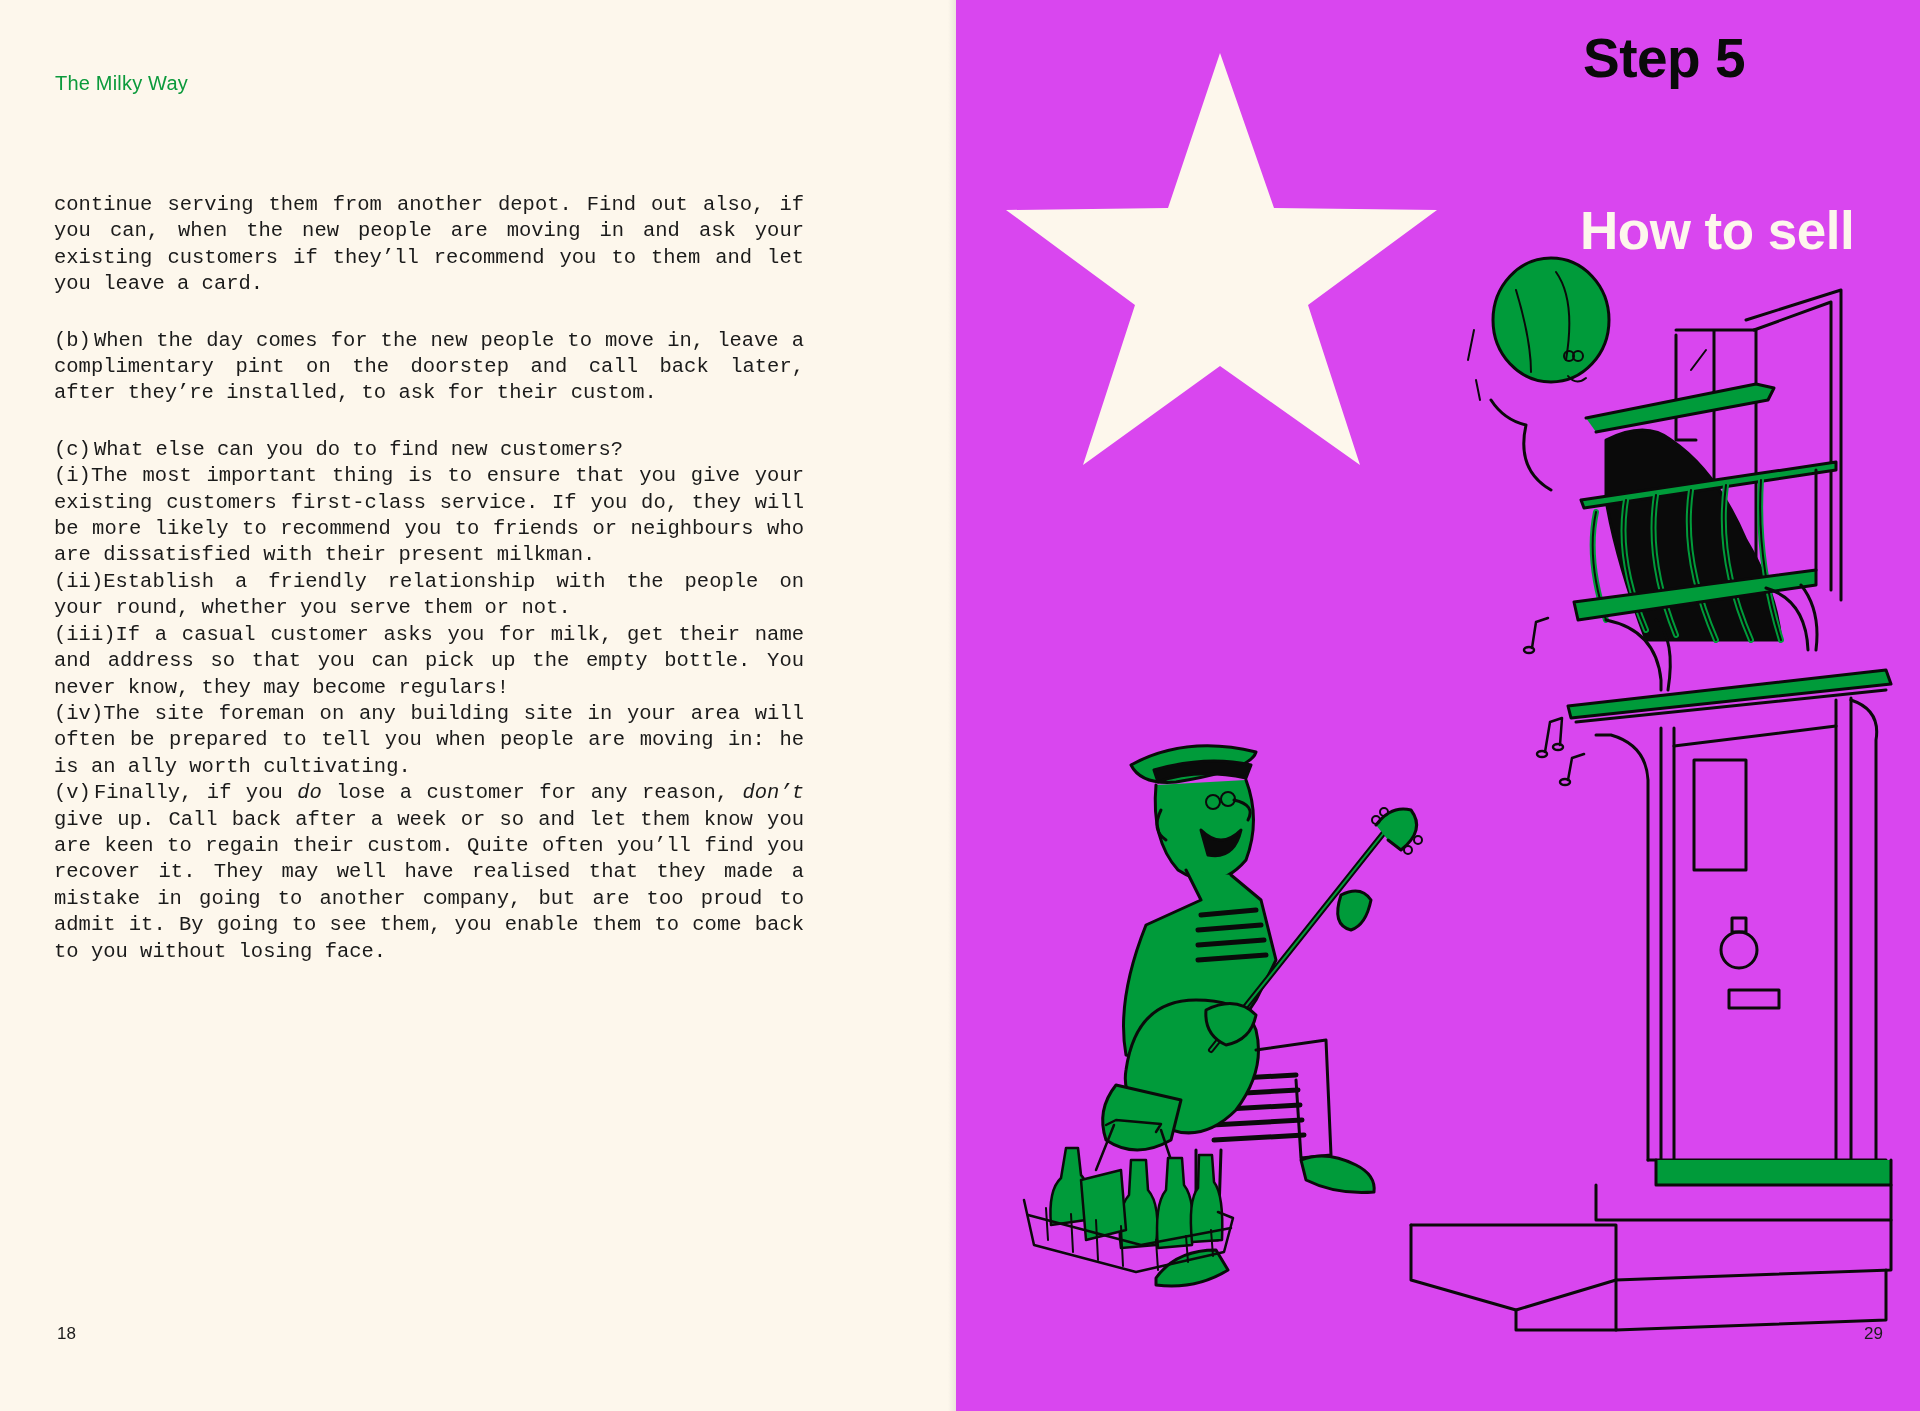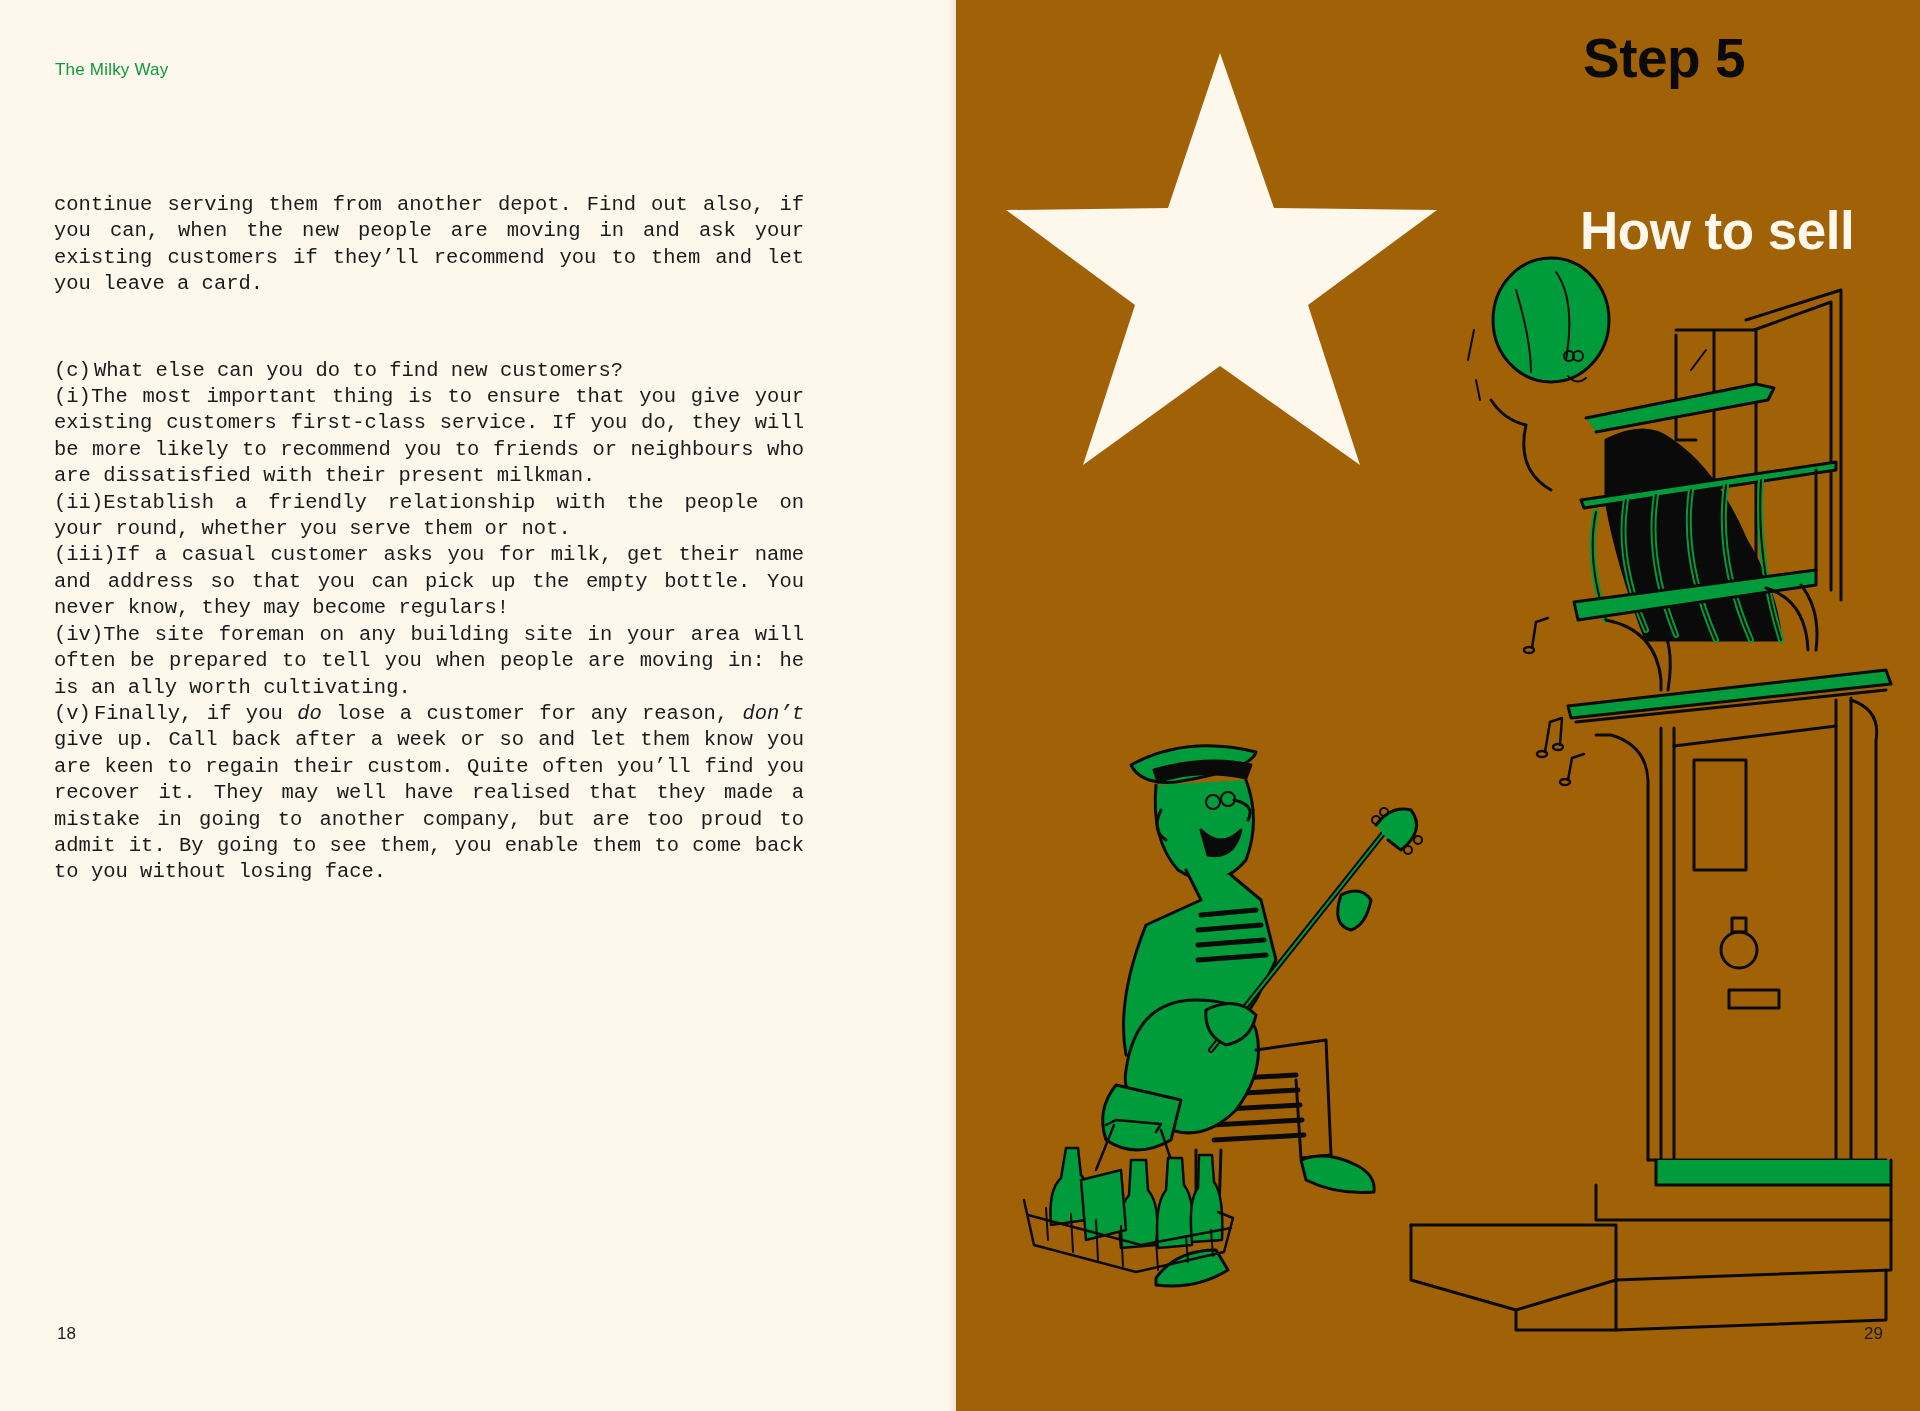--- a/index.html
+++ b/index.html
@@ -7,30 +7,30 @@
     width: 1920px; height: 1411px; overflow: hidden; position: relative;
     background: #FDF7EC;
     font-family: "Liberation Sans", "DejaVu Sans", sans-serif;
   }
   .page-left {
     position: absolute; left: 0; top: 0; width: 956px; height: 1411px;
     background: #FDF7EC;
   }
   .page-right {
     position: absolute; left: 956px; top: 0; width: 964px; height: 1411px;
-    background: #a16207;
+    background: #d946ef;
     overflow: hidden;
   }
   .gutter-shadow {
     position: absolute; left: 948px; top: 0; width: 8px; height: 1411px;
     background: linear-gradient(to right, rgba(253,247,236,0), rgba(200,195,185,0.35));
   }
   .running-head {
-    position: absolute; left: 55px; top: 60px;
-    font-size: 17px; color: #0C9A3C; letter-spacing: 0.2px;
+    position: absolute; left: 55px; top: 72px;
+    font-size: 20px; color: #0C9A3C; letter-spacing: 0.2px;
   }
   .body-text {
     position: absolute; left: 54px; top: 192px; width: 750px;
     font-size: 20.5px; line-height: 26.4px; color: #1b1b1b;
     text-align: justify;
     font-family: Liberation Mono, monospace;
     font-stretch: condensed;
   }
   .body-text p { margin: 0; }
   .body-text .gap { height: 30px; }
@@ -56,20 +56,23 @@
 </style>
 </head>
 <body>
 
 <div class="page-left">
   <div class="running-head">The Milky Way</div>
 
   <div class="body-text">
     <p>continue serving them from another depot. Find out also, if you can, when the new people are moving in and ask your existing customers if they’ll recommend you to them and let you leave a card.</p>
     <div class="gap"></div>
+    <p>
+      <span class="label">(b)</span><span>When the day comes for the new people to move in, leave a complimentary pint on the doorstep and call back later, after they’re installed, to ask for their custom.</span>
+    </p>
     <div class="gap"></div>
     <p>
       <span class="label">(c)</span><span>What else can you do to find new customers?</span>
     </p>
     <p>
       <span class="label sm">(i)</span><span>The most important thing is to ensure that you give your existing customers first-class service. If you do, they will be more likely to recommend you to friends or neighbours who are dissatisfied with their present milkman.</span>
     </p>
     <p>
       <span class="label">(ii)</span><span>Establish a friendly relationship with the people on your round, whether you serve them or not.</span>
     </p>

